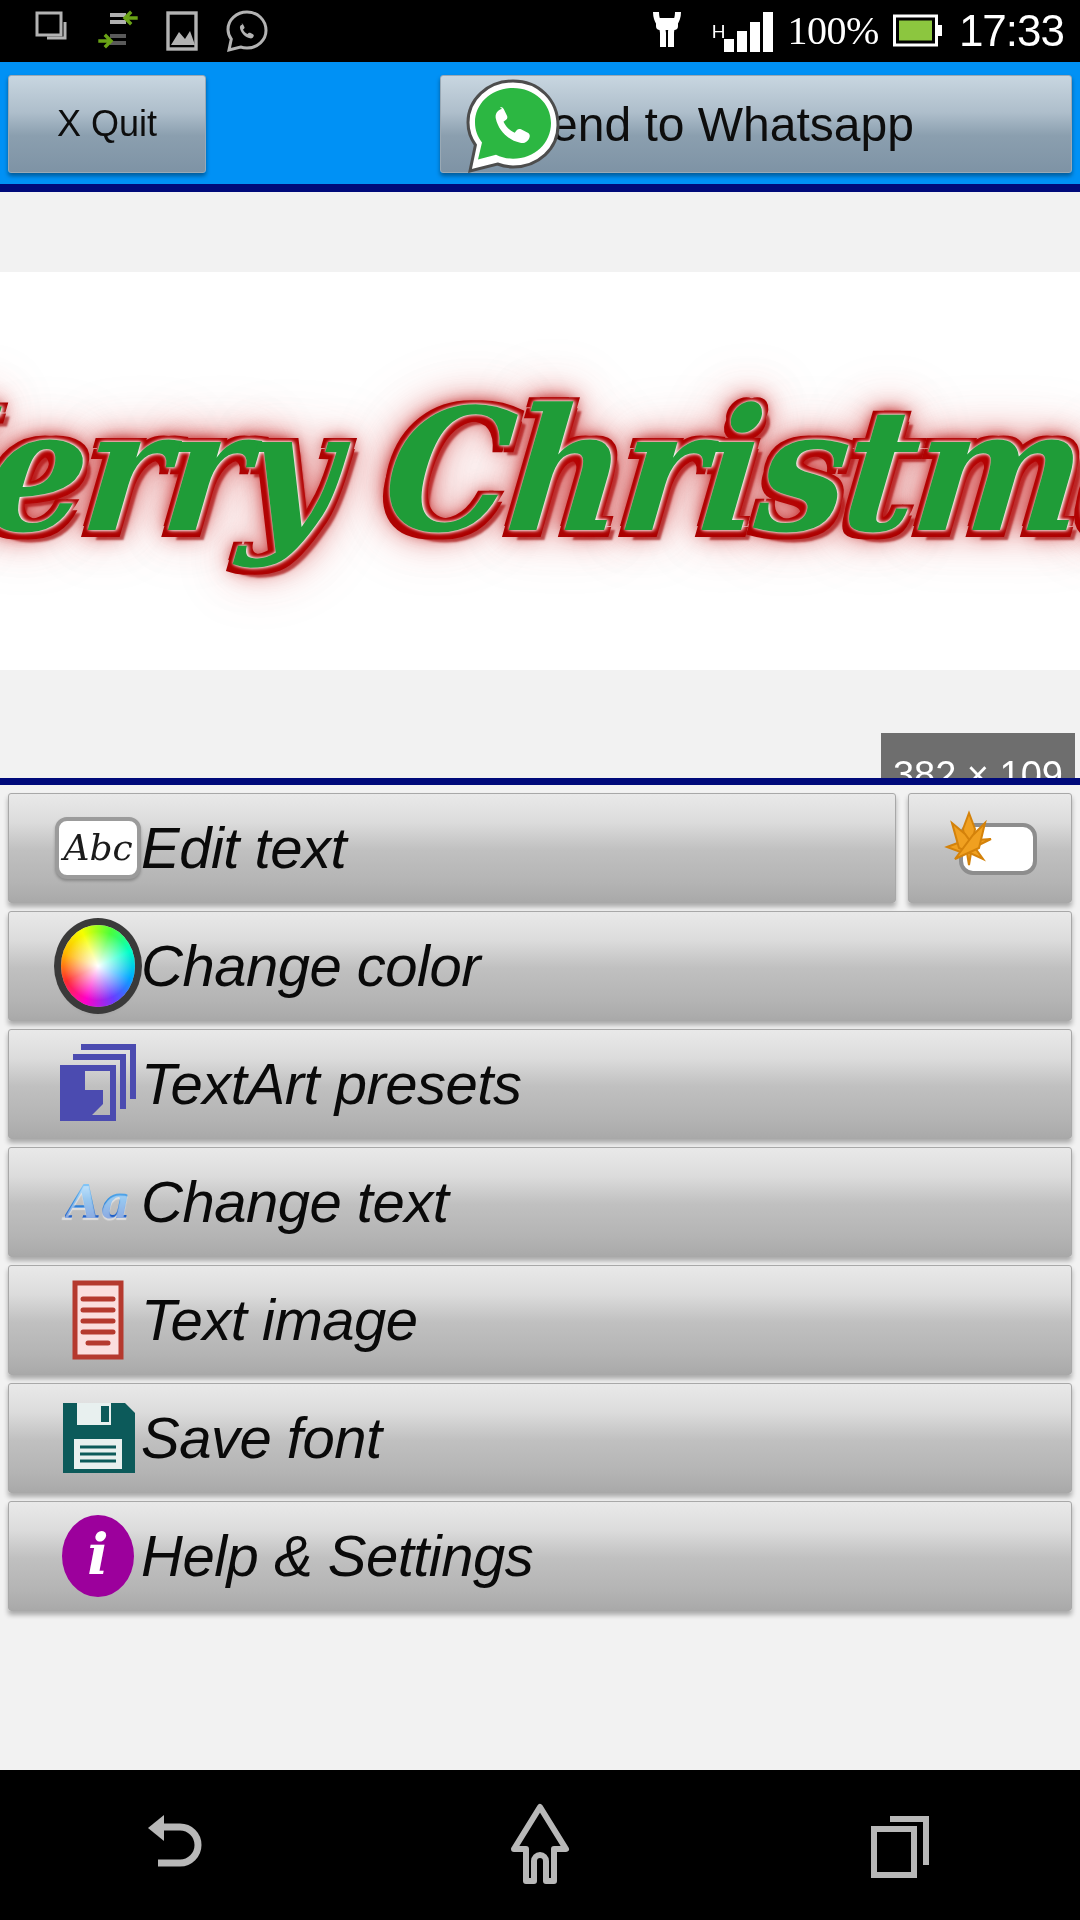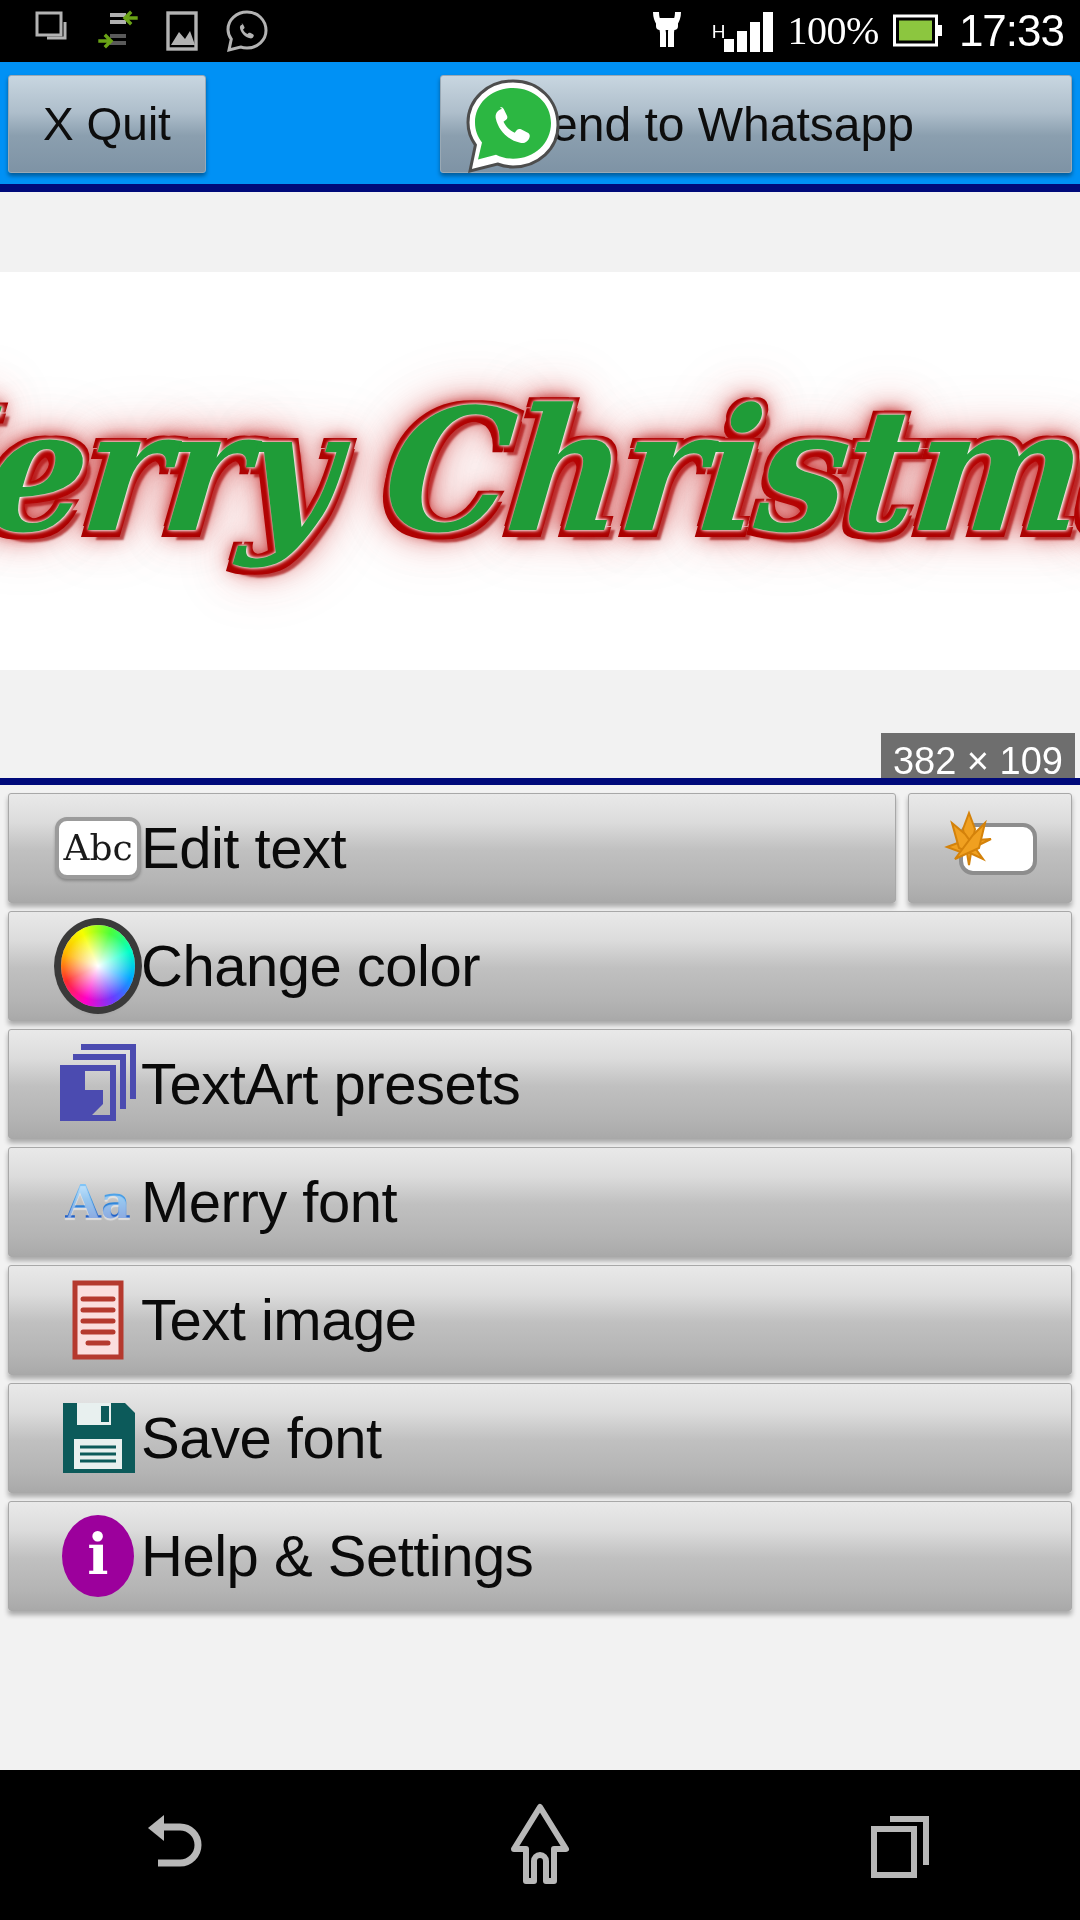--- a/index.html
+++ b/index.html
@@ -89,21 +89,21 @@
     display: flex;
     align-items: center;
     color: #111;
   }
   #quit-btn {
     left: 8px; top: 13px;
     width: 198px; height: 98px;
     justify-content: center;
   }
   #quit-btn .lbl {
-    font-size: 46px;
+    font-size: 36px;
     letter-spacing: 0px;
     color: #0d0d0d;
   }
   #wa-btn {
     left: 440px; top: 13px;
     width: 632px; height: 98px;
     padding-left: 20px;
   }
   #wa-btn .lbl {
     font-size: 48px;
@@ -164,21 +164,21 @@
     width: 1080px; height: 108px;
     background: #f2f2f2;
   }
   .size-badge {
     position: absolute;
     right: 5px; top: 733px;
     background: #6e6e6e;
     color: #fff;
     font-size: 38px;
     line-height: 1;
-    padding: 9px 12px 12px 12px;
+    padding: 23px 12px 12px 12px;
     letter-spacing: 0px;
     white-space: nowrap;
   }
   .menu-divider {
     position: absolute;
     left: 0; top: 778px;
     width: 1080px; height: 7px;
     background: #000a7a;
   }
 
@@ -203,20 +203,21 @@
     position: relative;
     height: 110px;
     flex: 1 1 auto;
     background: linear-gradient(to bottom, #e9e9e9 0%, #dcdcdc 26%, #c0c0c0 52%, #b4b4b4 82%, #a9a9a9 100%);
     border: 1px solid #a8a8a8;
     border-radius: 3px;
     box-shadow: 0 4px 5px rgba(0,0,0,0.30);
     display: flex;
     align-items: center;
     padding-left: 46px;
+    font-style: italic;
   }
   .menu-btn .icon {
     width: 86px;
     height: 86px;
     flex: 0 0 86px;
     display: flex;
     align-items: center;
     justify-content: center;
   }
   .menu-btn .label {
@@ -443,21 +444,21 @@
         </span>
         <span class="label">TextArt presets</span>
       </div>
     </div>
 
     <div class="row">
       <div class="menu-btn">
         <span class="icon">
           <span class="aa-icon">Aa</span>
         </span>
-        <span class="label">Merry font</span>
+        <span class="label">Change text</span>
       </div>
     </div>
 
     <div class="row">
       <div class="menu-btn">
         <span class="icon">
           <svg width="86" height="86" viewBox="0 0 86 86">
             <rect x="20" y="6" width="46" height="74" fill="#fbdede" stroke="#b5392e" stroke-width="5"></rect>
             <g stroke="#b5392e" stroke-width="5" stroke-linecap="round">
               <line x1="28" y1="22" x2="58" y2="22"></line>

